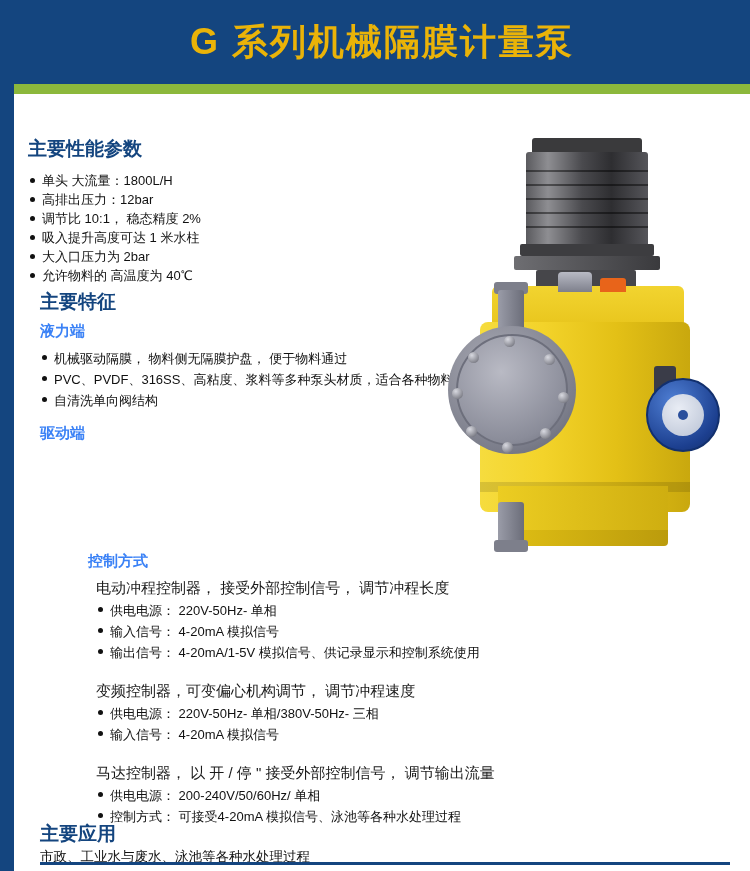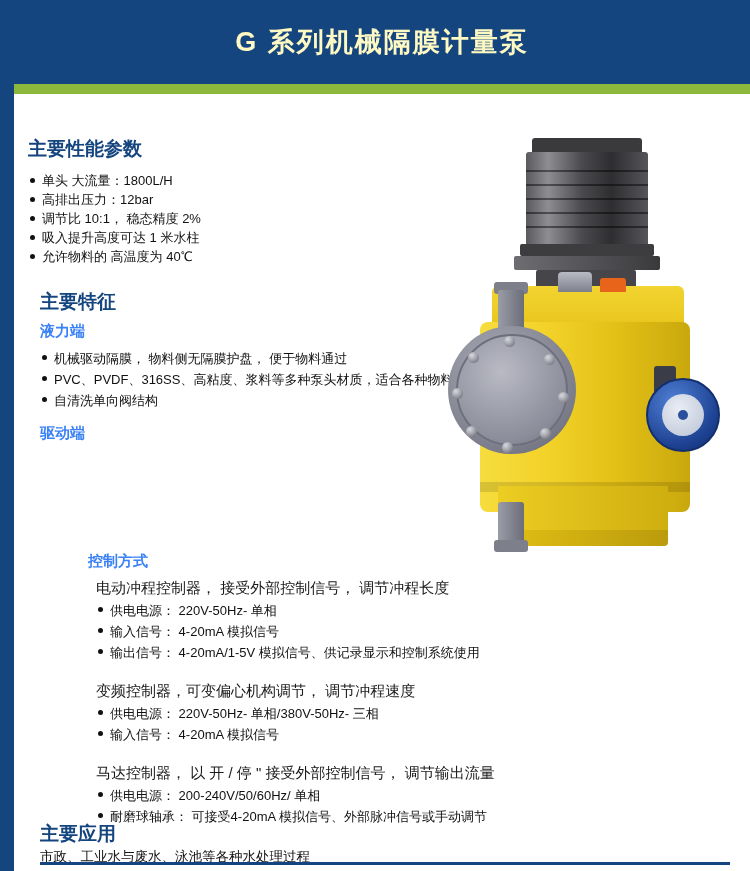--- a/index.html
+++ b/index.html
@@ -18,22 +18,22 @@
     position:absolute; left:0; top:0; width:14px; height:871px;
     background:#14457f;
   }
   
   .header {
     position:absolute; left:14px; top:0; width:736px; height:84px;
     background:#14457f;
     display:flex; align-items:center; justify-content:center;
   }
   .header-title {
-    color:#fef9c3;
-    font-size:27px;
+    color:#eab308;
+    font-size:36px;
     font-weight:bold;
     letter-spacing:2px;
   }
   .header-accent {
     position:absolute; left:14px; top:84px; width:736px; height:10px;
     background:#8cb83c;
   }
   
   .content {
     position:absolute; left:0; top:94px; width:750px; height:777px;
@@ -216,20 +216,21 @@
 
 <div class="content">
 
   <div class="s-perf">
     <h2 class="sec">主要性能参数</h2>
     <ul class="bl">
       <li>单头  大流量：1800L/H</li>
       <li>高排出压力：12bar</li>
       <li>调节比 10:1， 稳态精度  2%</li>
       <li>吸入提升高度可达 1 米水柱</li>
+      <li>大入口压力为 2bar</li>
       <li>允许物料的  高温度为 40℃</li>
     </ul>
   </div>
 
   <div class="s-feat">
     <h2 class="sec">主要特征</h2>
   </div>
 
   <div class="s-hydr">
     <h3 class="sub">液力端</h3>
@@ -265,21 +266,21 @@
         <li>输入信号： 4-20mA 模拟信号</li>
       </ul>
     </div>
 
     <div class="gap"></div>
 
     <div class="ctrl-block">
       <p class="ctrl-lead">马达控制器， 以  开 / 停 " 接受外部控制信号， 调节输出流量</p>
       <ul class="bl">
         <li>供电电源： 200-240V/50/60Hz/ 单相</li>
-        <li>耐磨球轴承： 可接受4-20mA 模拟信号、外部脉冲信号或手动调节</li>
+        <li>控制方式： 可接受4-20mA 模拟信号、泳池等各种水处理过程</li>
       </ul>
     </div>
   </div>
 
   <div class="s-app">
     <h2 class="sec">主要应用</h2>
     <div class="plain">市政、工业水与废水、泳池等各种水处理过程</div>
   </div>
 
 </div>

